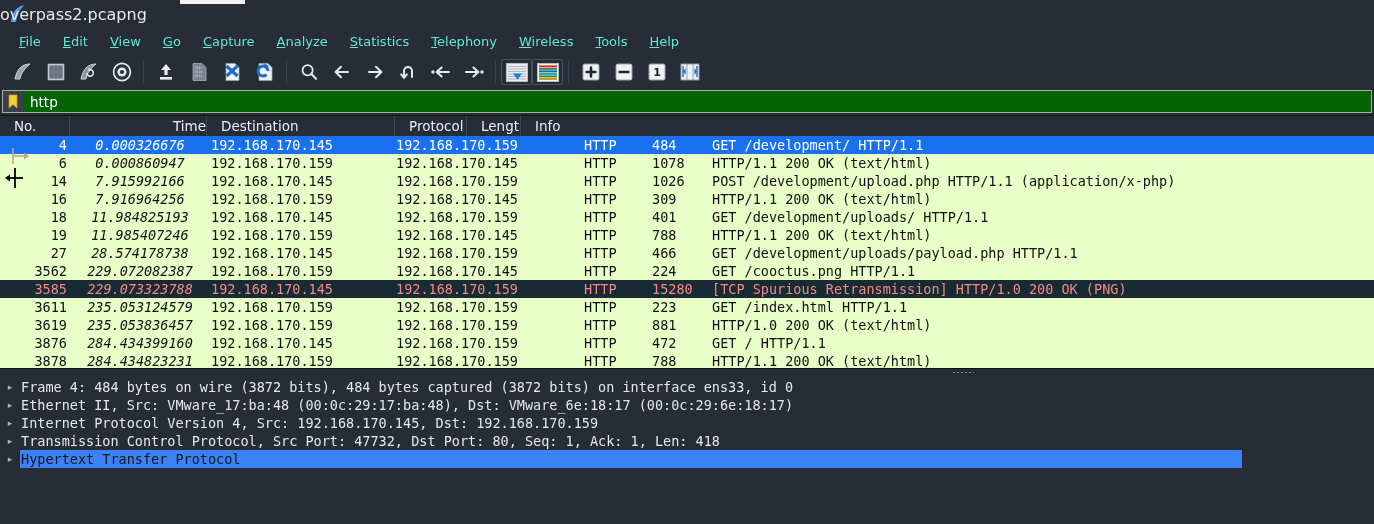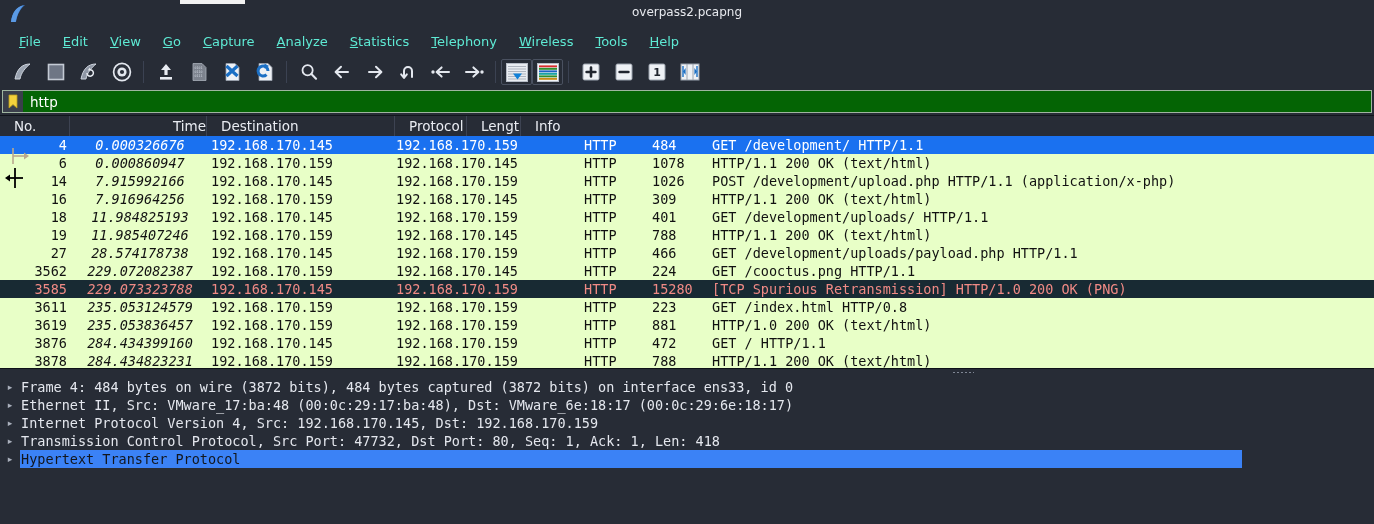--- a/index.html
+++ b/index.html
@@ -26,23 +26,23 @@
     flex: 0 0 28px;
   }
   .titlebar-tabstub {
     position: absolute;
     left: 180px; top: 0; width: 65px; height: 4px;
     background: #f2f2f2;
   }
   .title-text {
     position: absolute;
     left: 0; right: 0; top: 5px;
-    text-align: center;
+    text-align: left;
     color: #e7e9ee;
-    font-size: 12px;
+    font-size: 16px;
     font-family: "DejaVu Sans", sans-serif;
   }
   .shark-logo {
     position: absolute;
     left: 8px; top: 4px;
     width: 24px; height: 20px;
   }
 
   
   .menubar {
@@ -495,21 +495,21 @@
           <div class="cell c-len">15280</div>
           <div class="cell c-info">[TCP Spurious Retransmission] HTTP/1.0 200 OK  (PNG)</div>
         </div>
         <div class="pl-row">
           <div class="cell c-no">3611</div>
           <div class="cell c-time">235.053124579</div>
           <div class="cell c-src">192.168.170.159</div>
           <div class="cell c-dst">192.168.170.159</div>
           <div class="cell c-proto">HTTP</div>
           <div class="cell c-len">223</div>
-          <div class="cell c-info">GET /index.html HTTP/0.8</div>
+          <div class="cell c-info">GET /index.html HTTP/1.1</div>
         </div>
         <div class="pl-row">
           <div class="cell c-no">3619</div>
           <div class="cell c-time">235.053836457</div>
           <div class="cell c-src">192.168.170.159</div>
           <div class="cell c-dst">192.168.170.159</div>
           <div class="cell c-proto">HTTP</div>
           <div class="cell c-len">881</div>
           <div class="cell c-info">HTTP/1.0 200 OK  (text/html)</div>
         </div>

